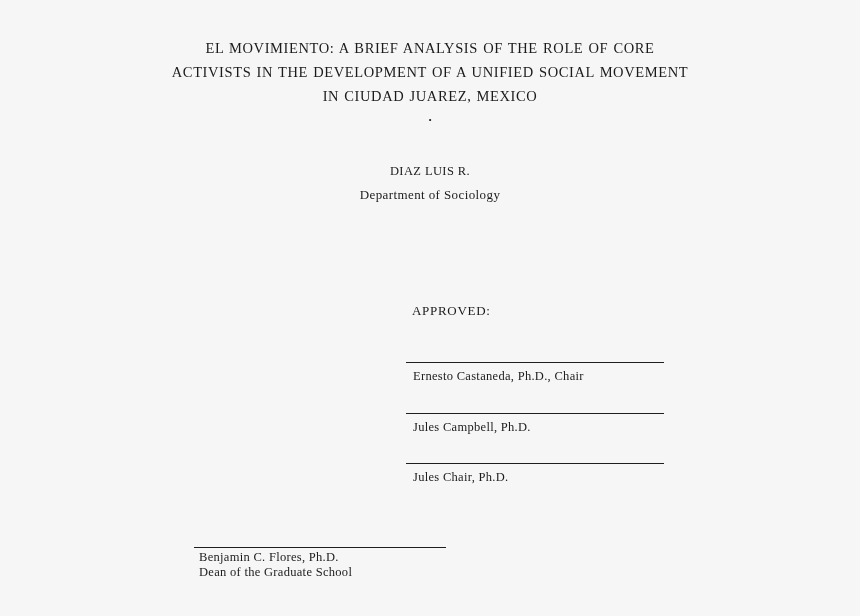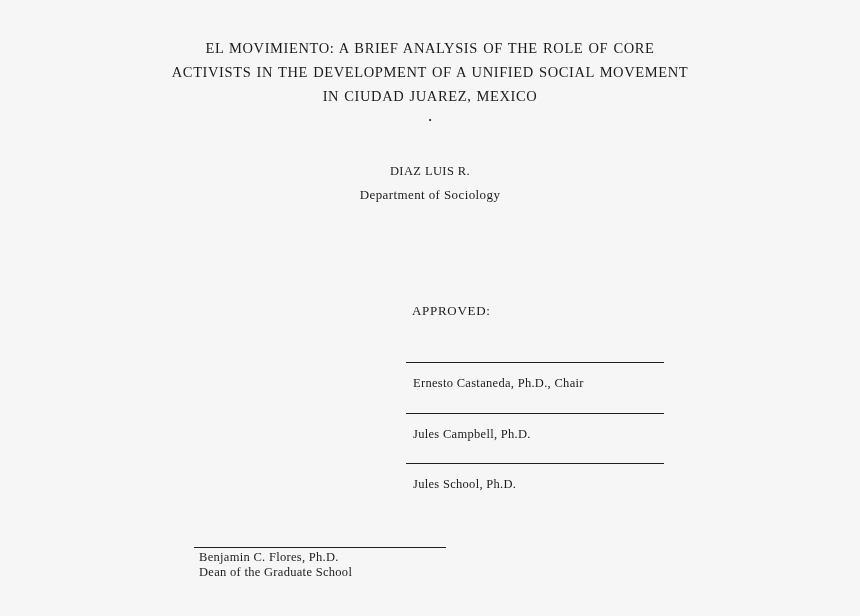--- a/index.html
+++ b/index.html
@@ -58,21 +58,21 @@
     top: 303px;
     left: 412px;
     font-size: 13px;
     letter-spacing: 0.7px;
   }
   .sig-block {
     position: absolute;
     left: 406px;
     width: 258px;
     border-top: 1.5px solid #1e1e1e;
-    padding-top: 13px;
+    padding-top: 6px;
   }
   .sig-block .sig-name {
     padding-left: 7px;
     font-size: 12.5px;
     letter-spacing: 0.3px;
   }
   .sig-1 { top: 362px; }
   .sig-2 { top: 413px; }
   .sig-3 { top: 463px; }
   .dean-block {
@@ -112,21 +112,21 @@
 
   <div class="sig-block sig-1">
     <div class="sig-name">Ernesto Castaneda, Ph.D., Chair</div>
   </div>
 
   <div class="sig-block sig-2">
     <div class="sig-name">Jules Campbell, Ph.D.</div>
   </div>
 
   <div class="sig-block sig-3">
-    <div class="sig-name">Jules School, Ph.D.</div>
+    <div class="sig-name">Jules Chair, Ph.D.</div>
   </div>
 
   <div class="dean-block">
     <div class="dean-line">Benjamin C. Flores, Ph.D.</div>
     <div class="dean-line">Dean of the Graduate School</div>
   </div>
 
 </div>
 
 </body></html>

